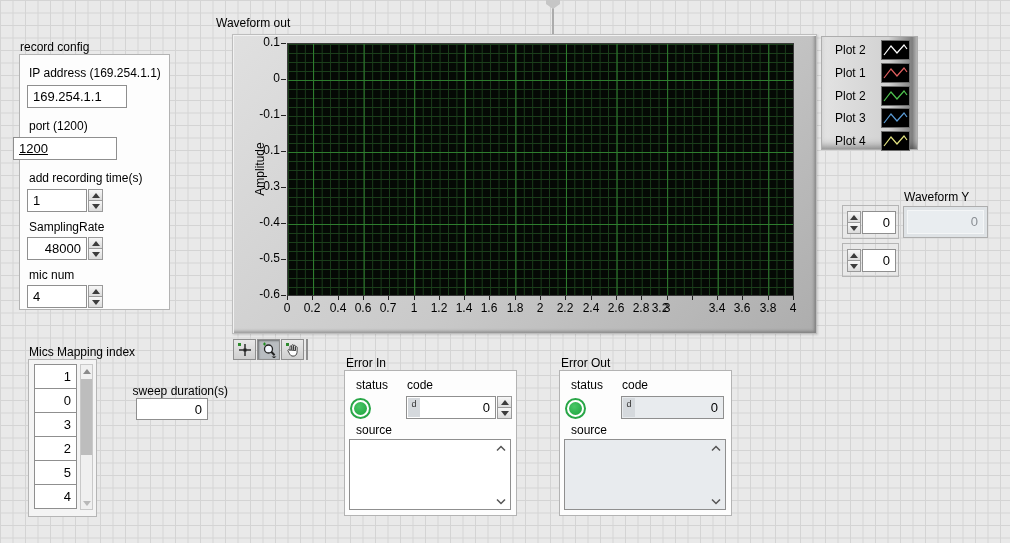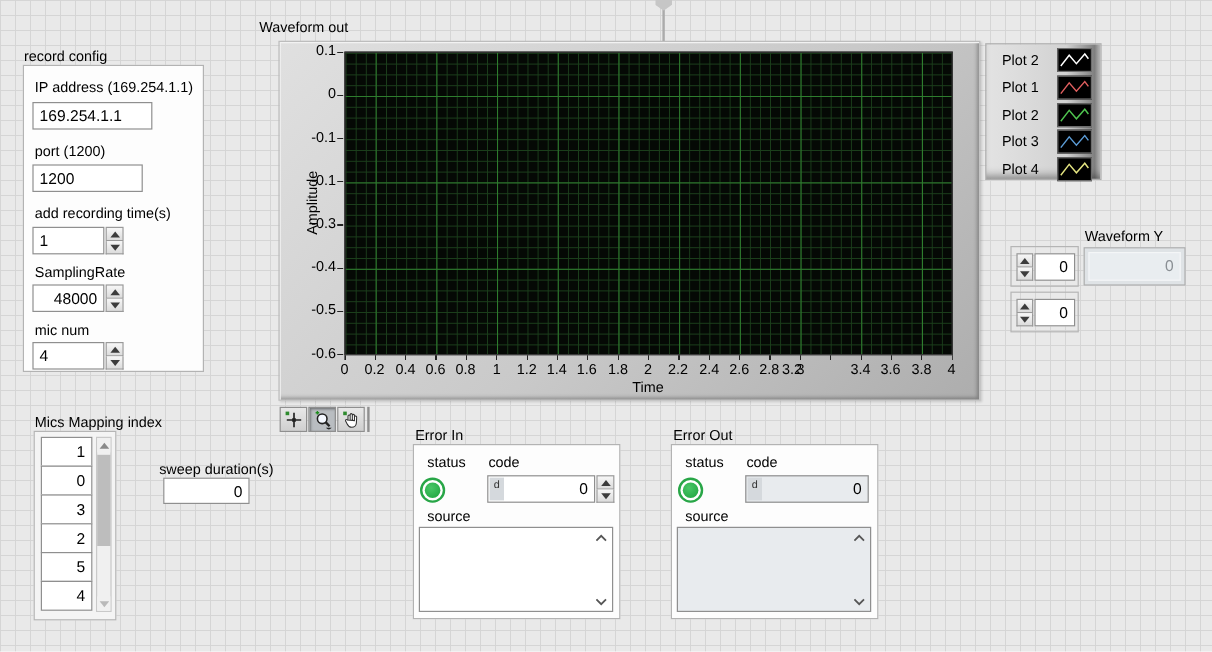--- a/index.html
+++ b/index.html
@@ -115,21 +115,21 @@
   <div class="splitter-line"></div>
   <div class="splitter-handle"></div>
 
   <div class="lbl" style="left:20px; top:40px;">record config</div>
   <div class="white-box" style="left:19px; top:54px; width:151px; height:256px;"></div>
 
   <div class="lbl" style="left:29px; top:66px;">IP address (169.254.1.1)</div>
   <div class="field" style="left:27px; top:85px; width:100px; height:23px;">169.254.1.1</div>
 
   <div class="lbl" style="left:29px; top:119px;">port (1200)</div>
-  <div class="field" style="left:27px; top:137px; width:92px; height:23px;">1200</div>
+  <div class="field" style="left:13px; top:137px; width:104px; height:23px;text-decoration:underline;">1200</div>
 
   <div class="lbl" style="left:29px; top:171px;">add recording time(s)</div>
   <div class="field" style="left:27px; top:189px; width:60px; height:23px;">1</div>
   <div class="spinner" style="left:88px; top:189px; width:15px; height:23px;">
     <div class="spin-btn">
         <span class="tri-up"></span>
       </div>
     <div class="spin-btn">
         <span class="tri-down"></span>
       </div>
@@ -171,39 +171,38 @@
   <div class="ytick-lbl" style="top:215px;">-0.4</div>
   <div class="ytick-lbl" style="top:251px;">-0.5</div>
   <div class="ytick-lbl" style="top:287px;">-0.6</div>
 
   <div class="abs" style="left:190px; top:162px; width:140px; text-align:center; transform:rotate(-90deg);">Amplitude</div>
 
   <span class="xtick-lbl" style="left:287px;">0</span>
   <span class="xtick-lbl" style="left:312px;">0.2</span>
   <span class="xtick-lbl" style="left:338px;">0.4</span>
   <span class="xtick-lbl" style="left:363px;">0.6</span>
-  <span class="xtick-lbl" style="left:388px;">0.8</span>
+  <span class="xtick-lbl" style="left:388px;">0.7</span>
   <span class="xtick-lbl" style="left:414px;">1</span>
   <span class="xtick-lbl" style="left:439px;">1.2</span>
   <span class="xtick-lbl" style="left:464px;text-align:right;">1.4</span>
   <span class="xtick-lbl" style="left:489px;">1.6</span>
   <span class="xtick-lbl" style="left:515px;">1.8</span>
   <span class="xtick-lbl" style="left:540px;">2</span>
   <span class="xtick-lbl" style="left:565px;">2.2</span>
   <span class="xtick-lbl" style="left:591px;">2.4</span>
   <span class="xtick-lbl" style="left:616px;">2.6</span>
   <span class="xtick-lbl" style="left:641px;">2.8</span>
   <span class="xtick-lbl" style="left:667px;">3</span>
   <span class="xtick-lbl" style="left:660px;">3.2</span>
   <span class="xtick-lbl" style="left:717px;">3.4</span>
   <span class="xtick-lbl" style="left:742px;">3.6</span>
   <span class="xtick-lbl" style="left:768px;">3.8</span>
   <span class="xtick-lbl" style="left:793px;">4</span>
 
-  <div class="abs" style="left:440px; top:316px; width:200px; text-align:center;">Time</div>
 
   <div class="tool-btn" style="left:233px;">
     <svg width="16" height="16" viewBox="0 0 16 16">
       <rect x="1" y="1" width="3" height="3" fill="#2e8b2e"></rect>
       <line x1="8" y1="2" x2="8" y2="14" stroke="#222" stroke-width="1.4"></line>
       <line x1="2" y1="8" x2="14" y2="8" stroke="#222" stroke-width="1.4"></line>
       <rect x="6.5" y="6.5" width="3" height="3" fill="#222"></rect>
     </svg>
   </div>
   <div class="tool-btn pressed" style="left:257px;">

